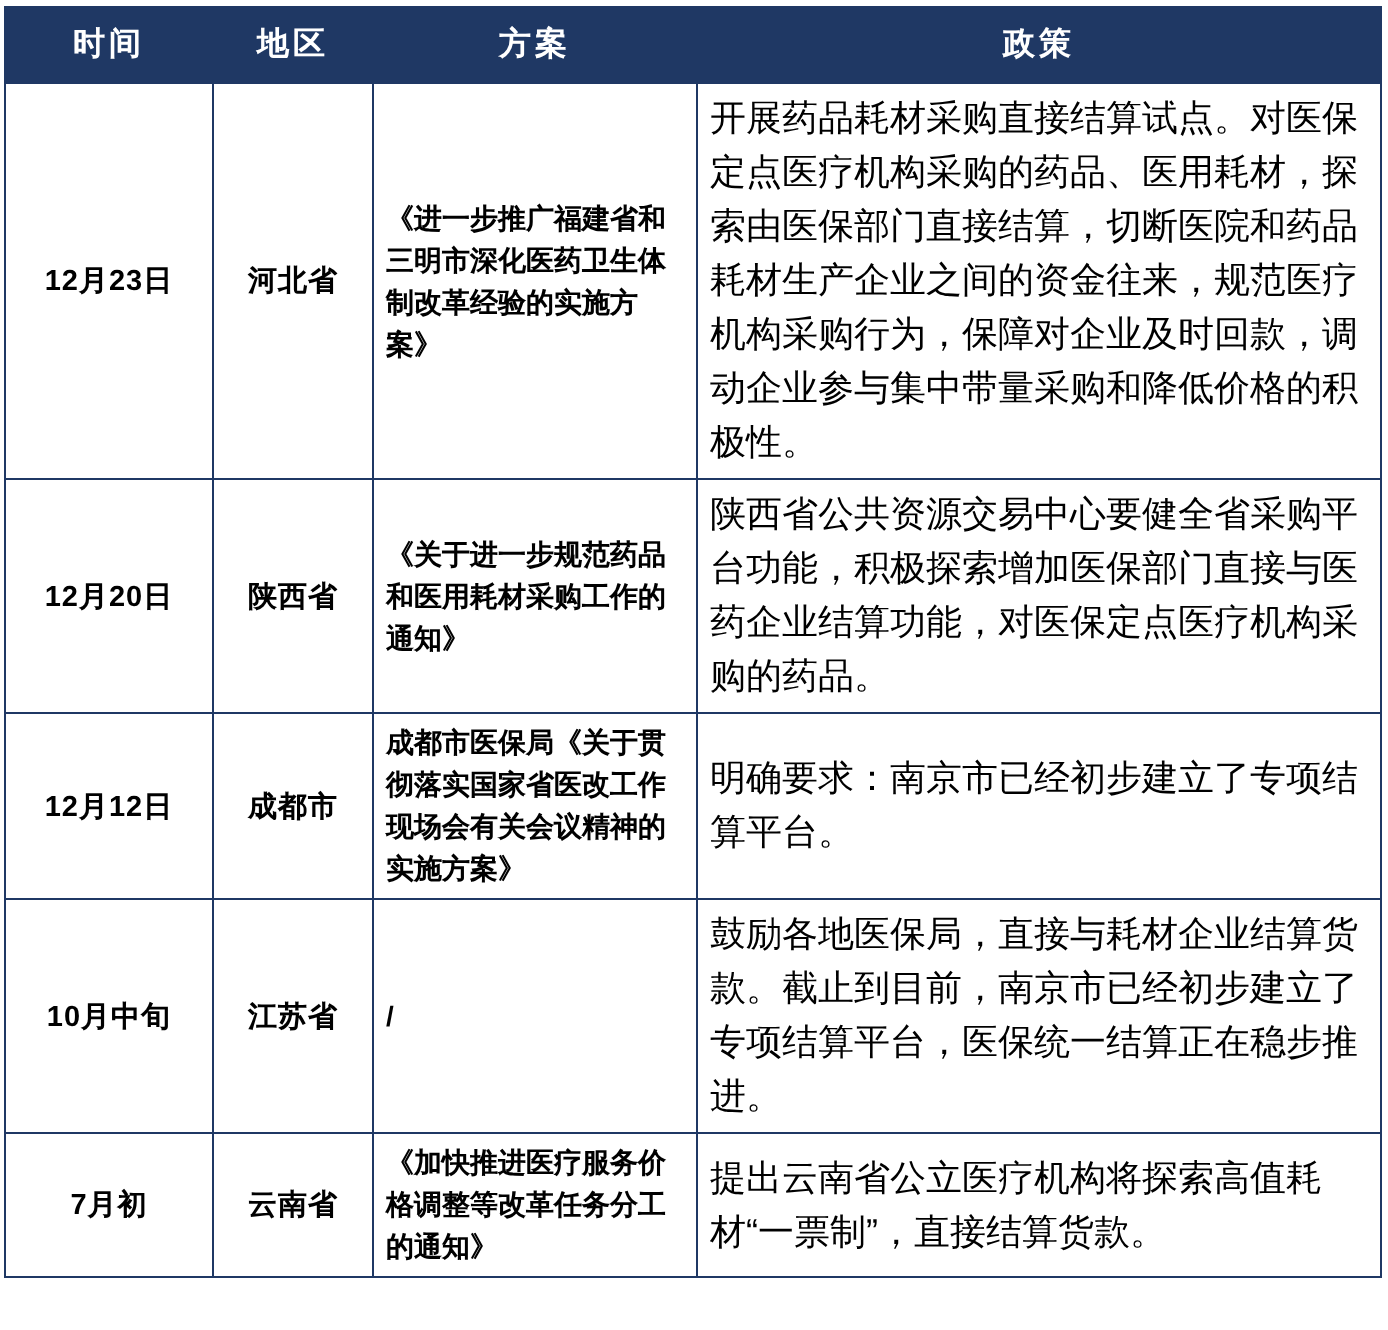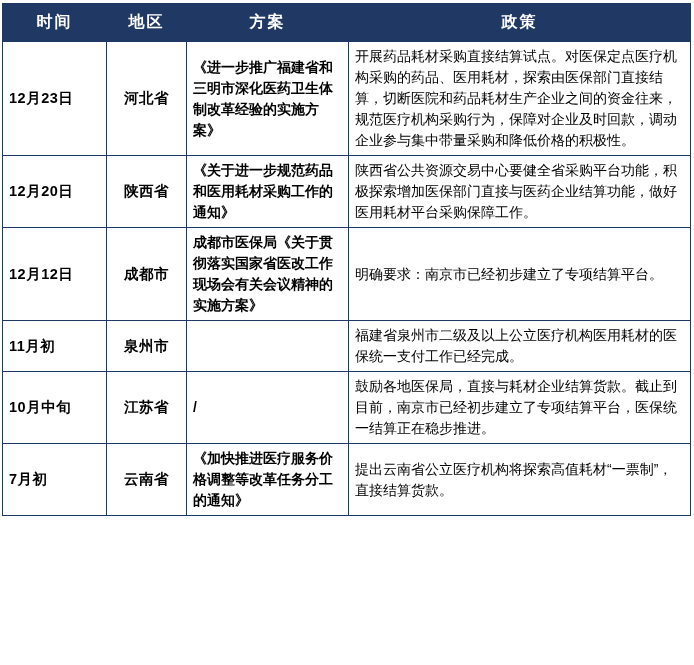--- a/index.html
+++ b/index.html
@@ -34,20 +34,21 @@
   thead th {
     background: #1f3864;
     color: #ffffff;
     font-weight: bold;
     font-size: 16px;
     text-align: center;
     height: 38px;
     letter-spacing: 2px;
   }
   td.c-date {
+    text-align: center;
     font-weight: bold;
     font-size: 14.5px;
     color: #000000;
     letter-spacing: 0.5px;
   }
   td.c-region {
     text-align: center;
     font-weight: bold;
     font-size: 14.5px;
     color: #000000;
@@ -55,21 +56,21 @@
   }
   td.c-plan {
     text-align: left;
     font-weight: bold;
     font-size: 14px;
     color: #000000;
     line-height: 1.5;
   }
   td.c-policy {
     text-align: left;
-    font-size: 14px;
+    font-size: 18px;
     color: #000000;
     line-height: 1.5;
     padding-left: 8px;
     padding-right: 8px;
   }
   .col-date  { width: 104px; }
   .col-region{ width: 80px; }
   .col-plan  { width: 162px; }
   .col-policy{ width: 342px; }
 </style>
@@ -96,33 +97,27 @@
       <tr>
         <td class="c-date">12月23日</td>
         <td class="c-region">河北省</td>
         <td class="c-plan">《进一步推广福建省和三明市深化医药卫生体制改革经验的实施方案》</td>
         <td class="c-policy">开展药品耗材采购直接结算试点。对医保定点医疗机构采购的药品、医用耗材，探索由医保部门直接结算，切断医院和药品耗材生产企业之间的资金往来，规范医疗机构采购行为，保障对企业及时回款，调动企业参与集中带量采购和降低价格的积极性。</td>
       </tr>
       <tr>
         <td class="c-date">12月20日</td>
         <td class="c-region">陕西省</td>
         <td class="c-plan">《关于进一步规范药品和医用耗材采购工作的通知》</td>
-        <td class="c-policy">陕西省公共资源交易中心要健全省采购平台功能，积极探索增加医保部门直接与医药企业结算功能，做好医用耗材平台采购保障工作。</td>
+        <td class="c-policy">陕西省公共资源交易中心要健全省采购平台功能，积极探索增加医保部门直接与医药企业结算功能，对医保定点医疗机构采购的药品。</td>
       </tr>
       <tr>
         <td class="c-date">12月12日</td>
         <td class="c-region">成都市</td>
         <td class="c-plan">成都市医保局《关于贯彻落实国家省医改工作现场会有关会议精神的实施方案》</td>
         <td class="c-policy">明确要求：南京市已经初步建立了专项结算平台。</td>
-      </tr>
-      <tr>
-        <td class="c-date">11月初</td>
-        <td class="c-region">泉州市</td>
-        <td class="c-plan"></td>
-        <td class="c-policy">福建省泉州市二级及以上公立医疗机构医用耗材的医保统一支付工作已经完成。</td>
       </tr>
       <tr>
         <td class="c-date">10月中旬</td>
         <td class="c-region">江苏省</td>
         <td class="c-plan">/</td>
         <td class="c-policy">鼓励各地医保局，直接与耗材企业结算货款。截止到目前，南京市已经初步建立了专项结算平台，医保统一结算正在稳步推进。</td>
       </tr>
       <tr>
         <td class="c-date">7月初</td>
         <td class="c-region">云南省</td>

